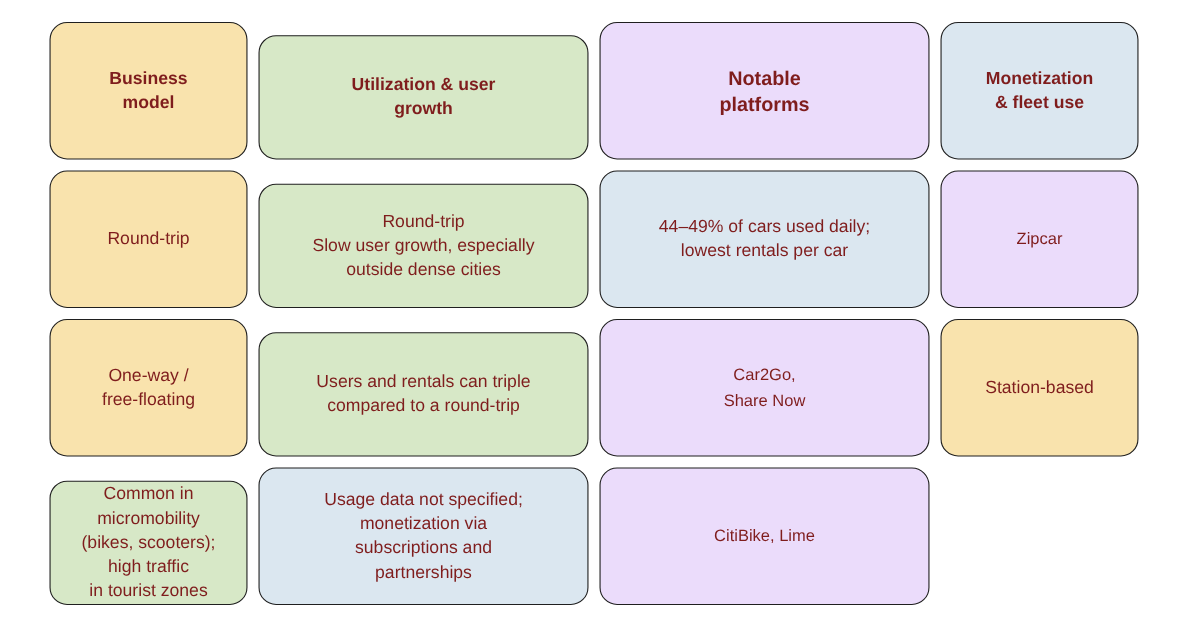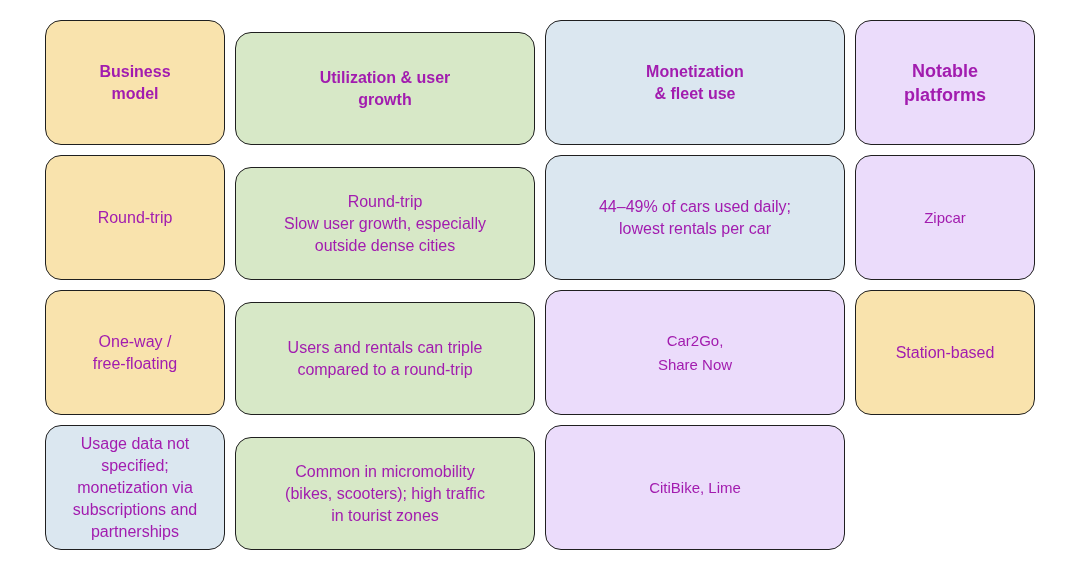--- a/index.html
+++ b/index.html
@@ -5,59 +5,59 @@
   html, body { margin: 0; padding: 0; background: #ffffff; }
   body { width: 1080px; height: 570px; position: relative; overflow: hidden;
          font-family: "Liberation Sans", "DejaVu Sans", sans-serif; }
   .grid { position: absolute; left: 45px; top: 20px;
           display: grid;
           grid-template-columns: 180px 300px 300px 180px;
           grid-template-rows: 125px 125px 125px 125px;
           column-gap: 10px; row-gap: 10px; }
   .cell { box-sizing: border-box; border: 1.2px solid #1f1f1f; border-radius: 16px;
           display: flex; align-items: center; justify-content: center; text-align: center;
-          color: #a21caf; font-size: 16px; line-height: 22px; font-weight: 500;
+          color: #7f1d1d; font-size: 16px; line-height: 22px; font-weight: 500;
           padding: 0 14px; white-space: pre-line; }
   .c0 { background: #f9e3ad; }
   .c1 { background: #d7e8c7; margin-top: 12px; }
   .c2 { background: #dbe7f0; }
   .c3 { background: #ebdcfb; font-size: 15px; line-height: 24px; }
   .cell.head { font-weight: 600; }
   .c3.head { font-size: 18px; }
 </style>
 </head>
 <body>
 
 <div class="grid">
   <div class="cell c0 head">Business
 model</div>
   <div class="cell c1 head">Utilization &amp; user
 growth</div>
+  <div class="cell c3 head">Notable
+platforms</div>
   <div class="cell c2 head">Monetization
 &amp; fleet use</div>
-  <div class="cell c3 head">Notable
-platforms</div>
 
   <div class="cell c0">Round-trip</div>
   <div class="cell c1">Round-trip
 Slow user growth, especially
 outside dense cities</div>
   <div class="cell c2">44–49% of cars used daily;
 lowest rentals per car</div>
   <div class="cell c3">Zipcar</div>
 
   <div class="cell c0">One-way /
 free-floating</div>
   <div class="cell c1">Users and rentals can triple
 compared to a round-trip</div>
   <div class="cell c3">Car2Go,
 Share Now</div>
 
   <div class="cell c0">Station-based</div>
+  <div class="cell c1">Common in micromobility
+(bikes, scooters); high traffic
+in tourist zones</div>
   <div class="cell c2">Usage data not specified;
 monetization via
 subscriptions and
 partnerships</div>
-  <div class="cell c1">Common in micromobility
-(bikes, scooters); high traffic
-in tourist zones</div>
   <div class="cell c3">CitiBike, Lime</div>
 </div>
 
 </body></html>

